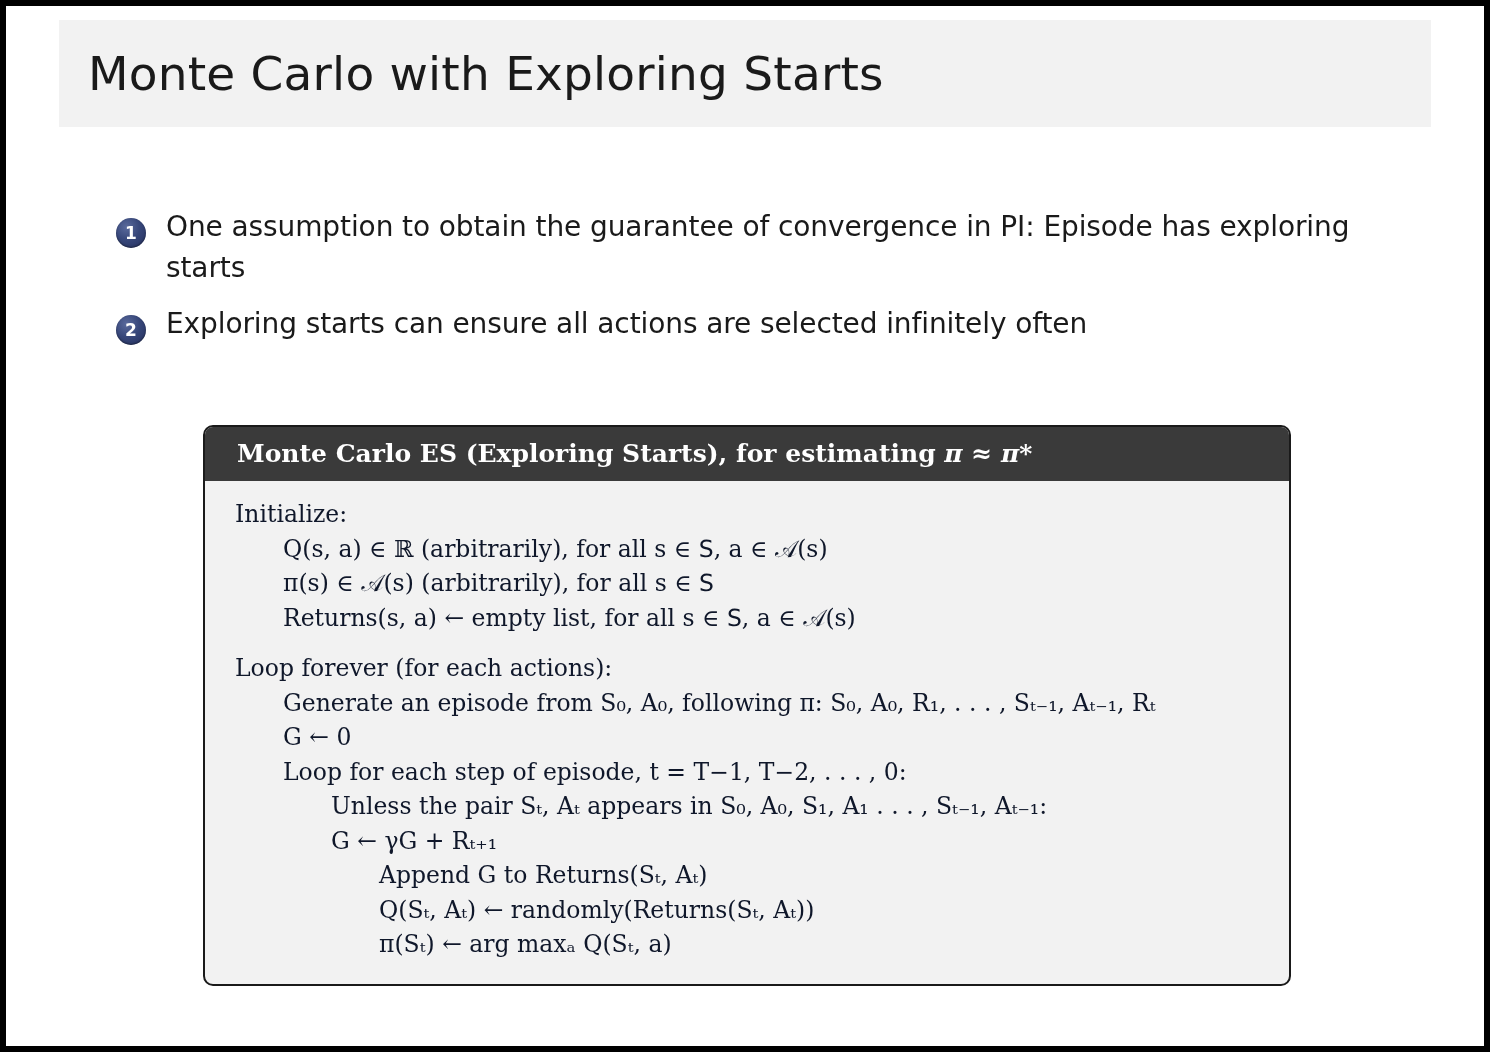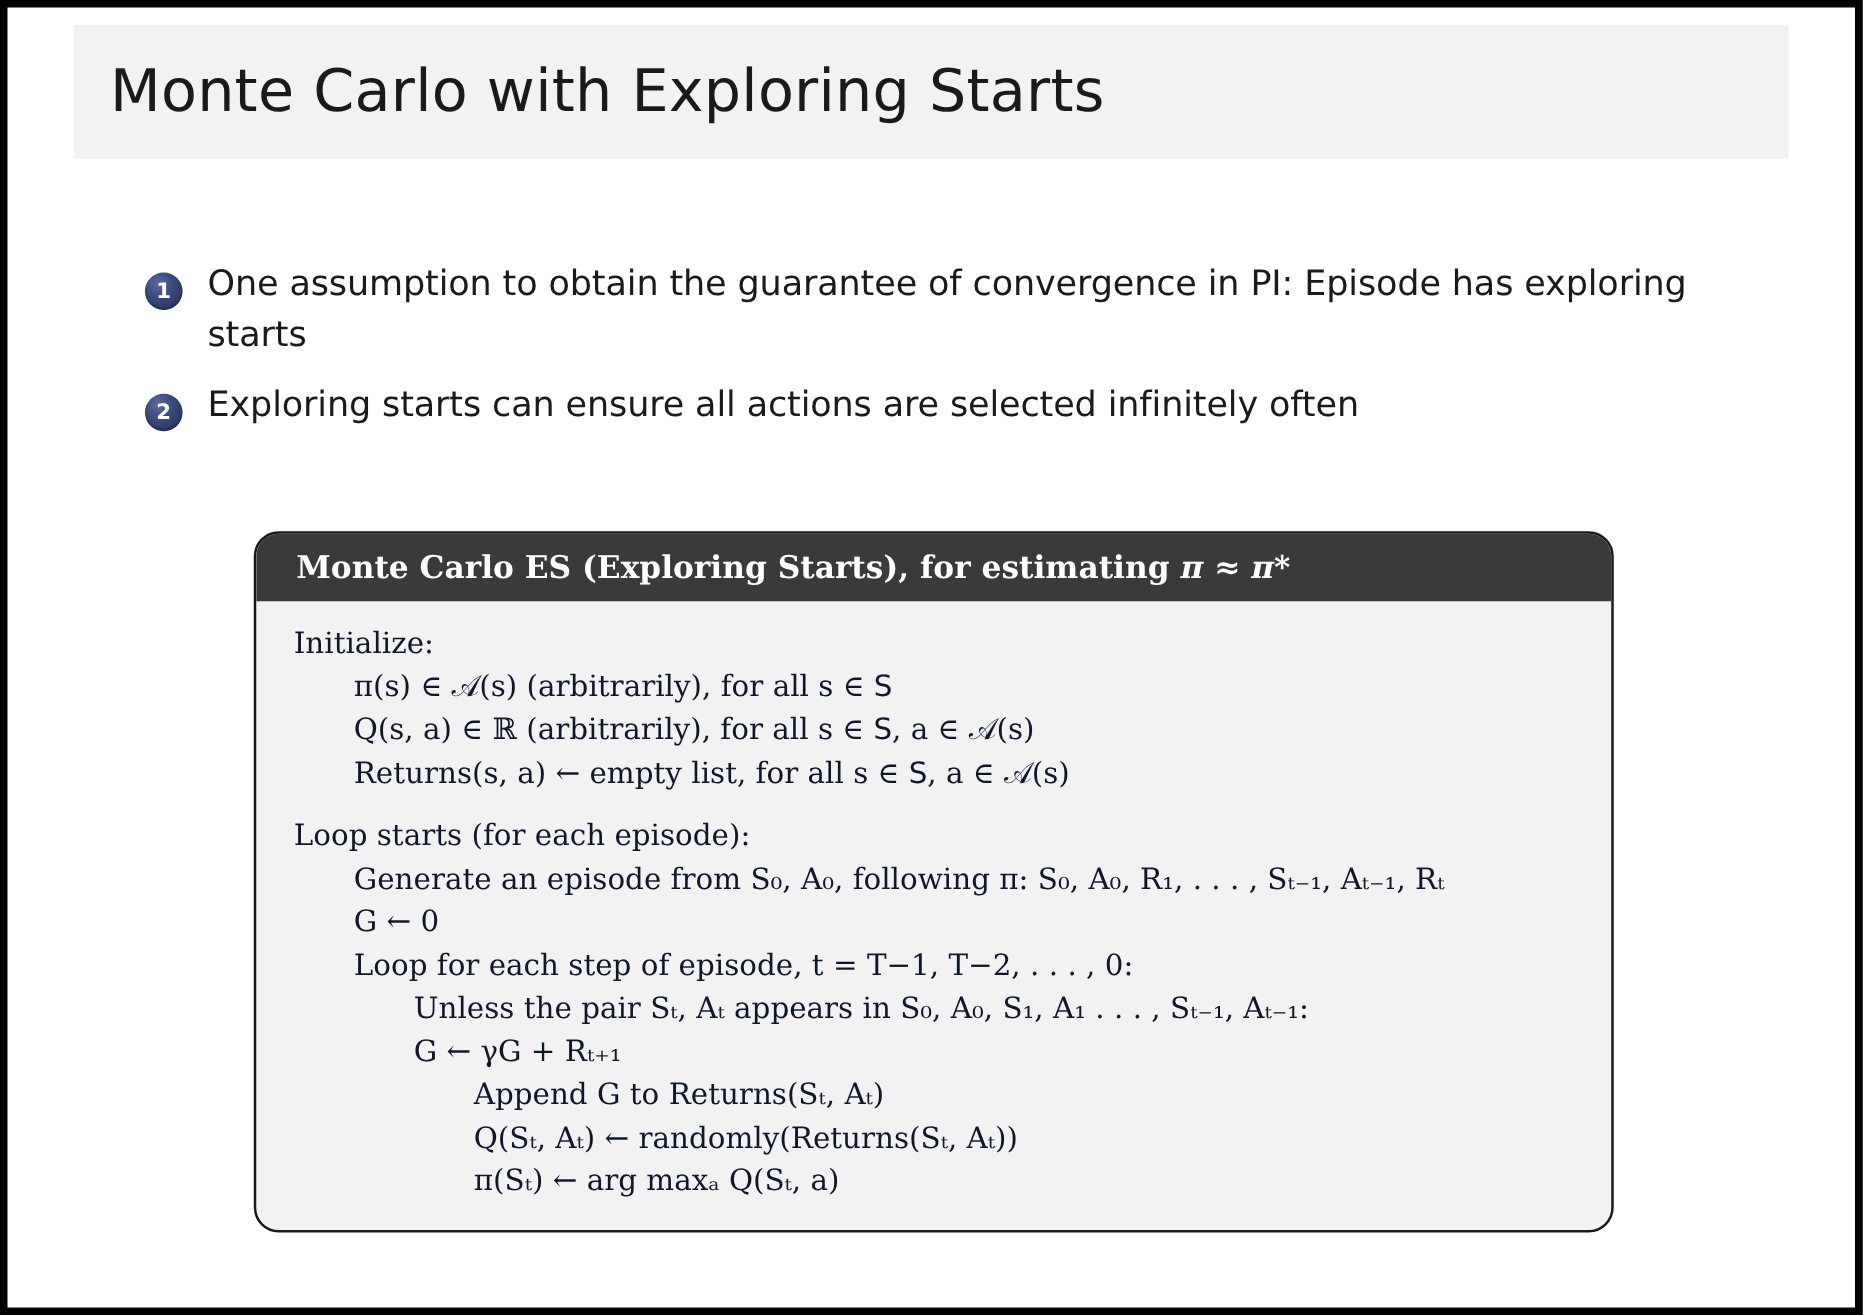--- a/index.html
+++ b/index.html
@@ -74,21 +74,21 @@
     line-height: 1.48;
     color: #1a1a1a;
     letter-spacing: -0.1px;
   }
   .algbox {
     position: absolute;
     left: 197px;
     top: 419px;
     width: 1088px;
     border: 2px solid #1a1a1a;
-    border-radius: 20px;
+    border-radius: 10px;
     background: #f2f2f2;
     box-sizing: border-box;
     overflow: hidden;
   }
   .algbox-header {
     background: #3a3a3a;
     color: #ffffff;
     font-family: "DejaVu Serif", serif;
     font-weight: bold;
     font-size: 25px;
@@ -127,25 +127,25 @@
       <div class="bullet-text">Exploring starts can ensure all actions are selected infinitely often</div>
     </div>
   </div>
 
   <div class="algbox">
     <div class="algbox-header">
       <span>Monte Carlo ES (Exploring Starts), for estimating </span><span class="it">π ≈ π*</span>
     </div>
     <div class="algbox-body">
       <div class="ln">Initialize:</div>
+      <div class="ln i1">Q(s, a) ∈ ℝ (arbitrarily), for all s ∈ 𝖲, a ∈ 𝒜(s)</div>
       <div class="ln i1">π(s) ∈ 𝒜(s) (arbitrarily), for all s ∈ 𝖲</div>
-      <div class="ln i1">Q(s, a) ∈ ℝ (arbitrarily), for all s ∈ 𝖲, a ∈ 𝒜(s)</div>
       <div class="ln i1">Returns(s, a) ← empty list, for all s ∈ 𝖲, a ∈ 𝒜(s)</div>
       <div class="gap"></div>
-      <div class="ln">Loop starts (for each episode):</div>
+      <div class="ln">Loop forever (for each actions):</div>
       <div class="ln i1">Generate an episode from S₀, A₀, following π:  S₀, A₀, R₁, . . . , Sₜ₋₁, Aₜ₋₁, Rₜ</div>
       <div class="ln i1">G ← 0</div>
       <div class="ln i1">Loop for each step of episode, t = T−1, T−2, . . . , 0:</div>
       <div class="ln i2">Unless the pair Sₜ, Aₜ appears in S₀, A₀, S₁, A₁ . . . , Sₜ₋₁, Aₜ₋₁:</div>
       <div class="ln i2">G ← γG + Rₜ₊₁</div>
       <div class="ln" style="padding-left:144px">Append G to Returns(Sₜ, Aₜ)</div>
       <div class="ln" style="padding-left:144px">Q(Sₜ, Aₜ) ← randomly(Returns(Sₜ, Aₜ))</div>
       <div class="ln" style="padding-left:144px">π(Sₜ) ← arg maxₐ Q(Sₜ, a)</div>
     </div>
   </div>

